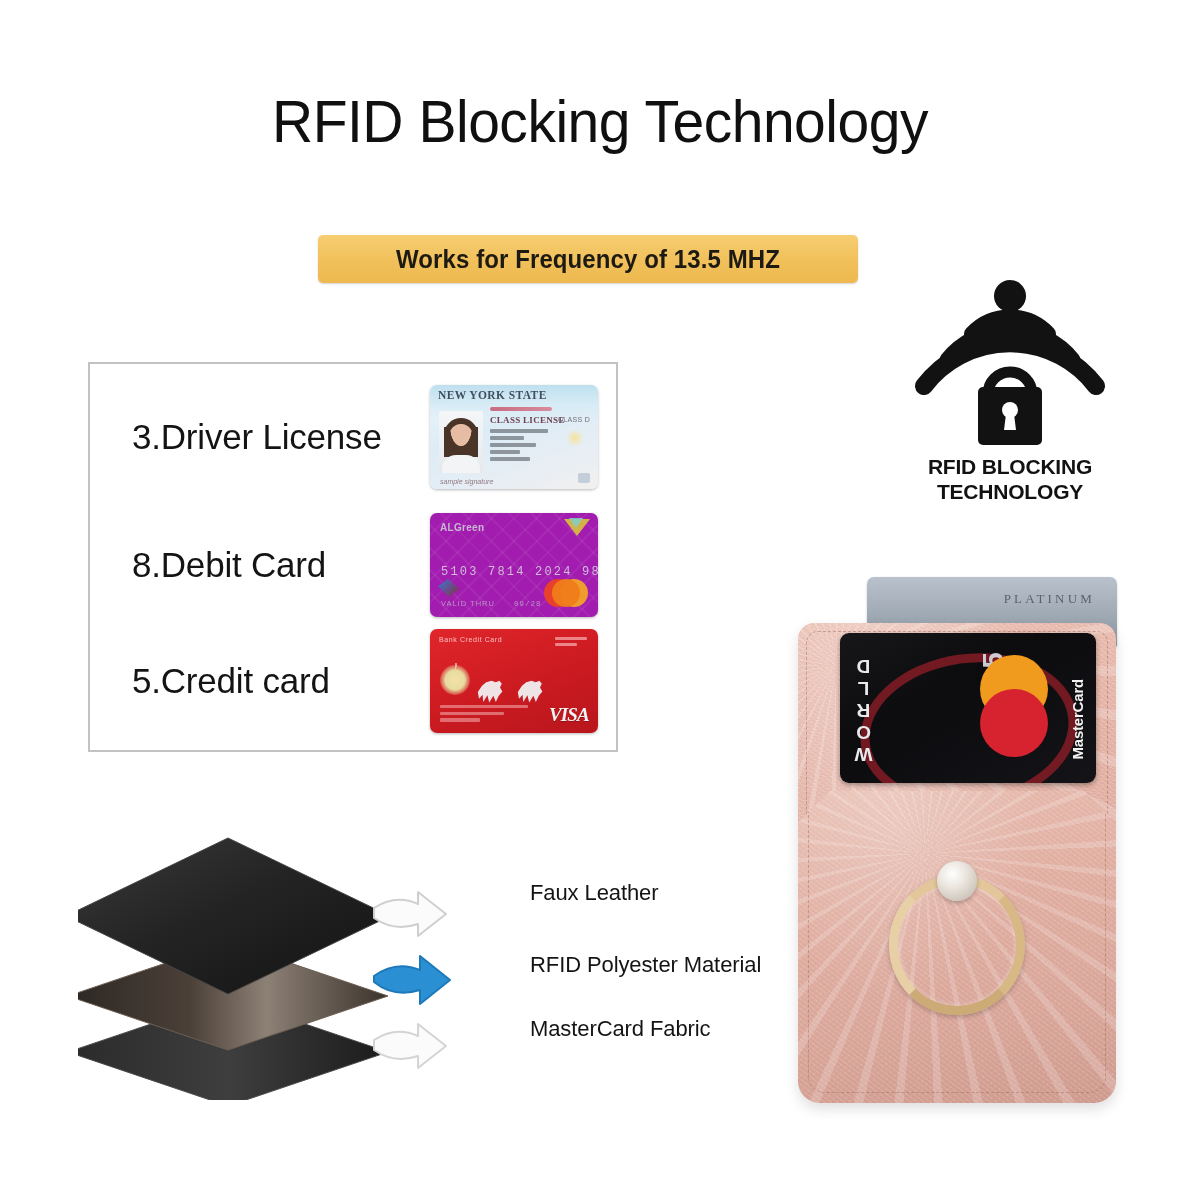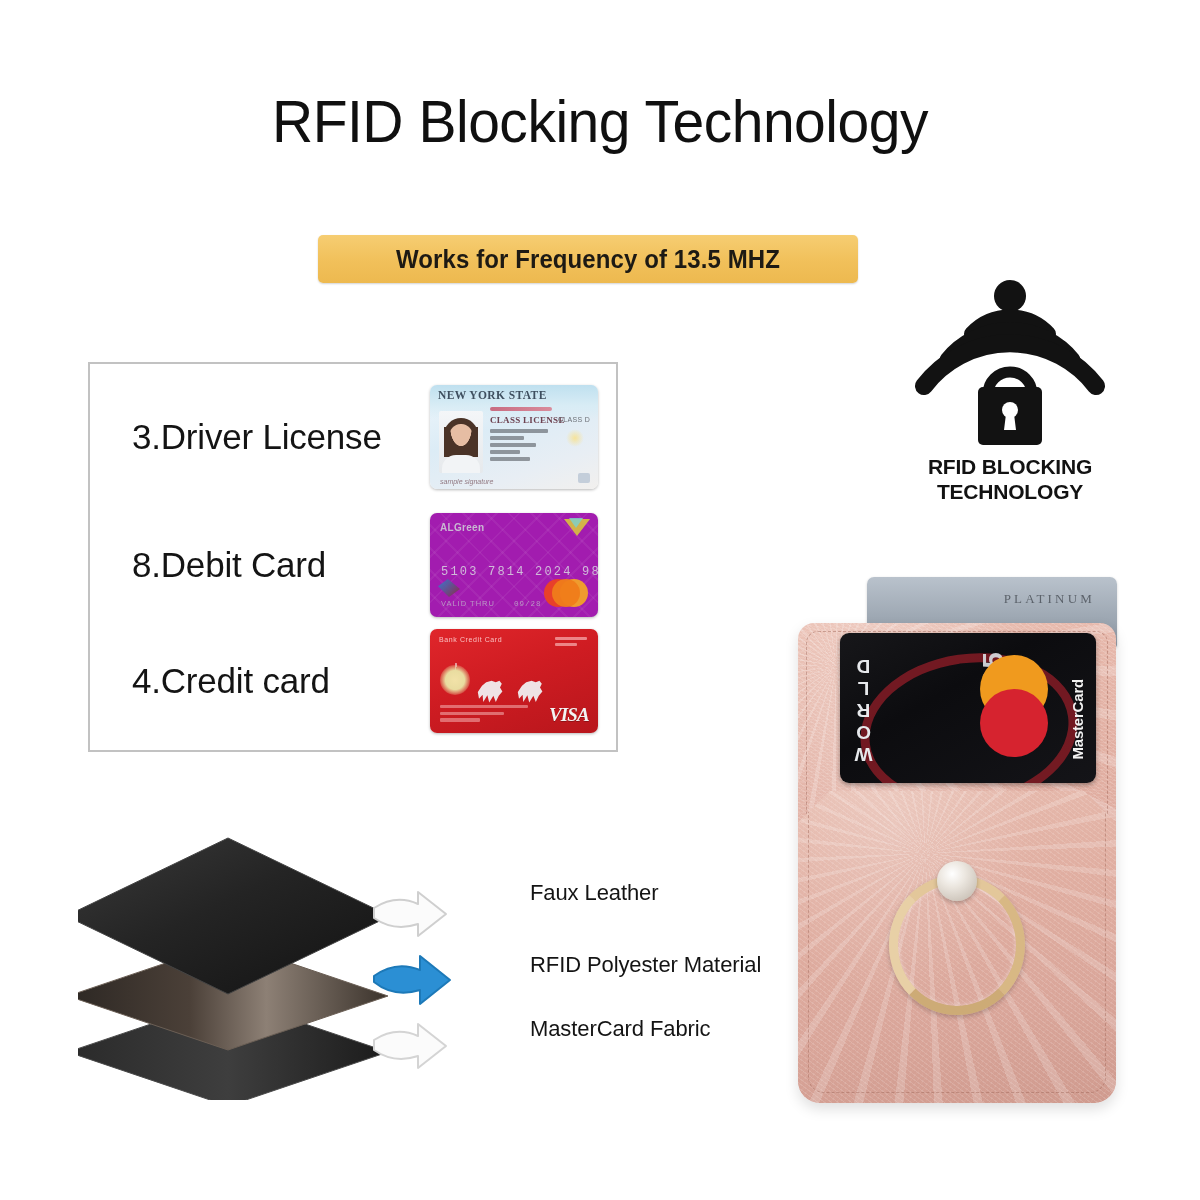--- a/index.html
+++ b/index.html
@@ -565,21 +565,21 @@
         <div class="dc-sub2">09/28</div>
         <div class="mc-logo">
           <div class="c1"></div>
             <div class="c2"></div>
             <div class="ovl"></div>
         </div>
       </div>
     </div>
 
     <div class="list-row r2">
-      <span class="list-label">4.Credit card</span>
+      <span class="list-label">5.Credit card</span>
       <div class="card-thumb visacard">
         <div class="vc-top">Bank Credit Card</div>
         <div class="vc-right">
           <i></i>
             <i></i>
         </div>
         <div class="vc-sun-ray"></div>
         <div class="vc-sun"></div>
         <div class="horse h1"></div>
         <div class="horse h2"></div>

